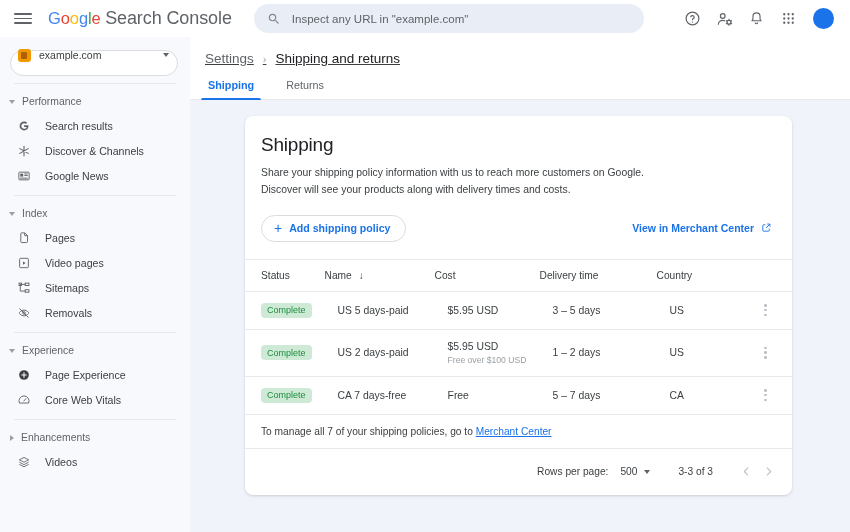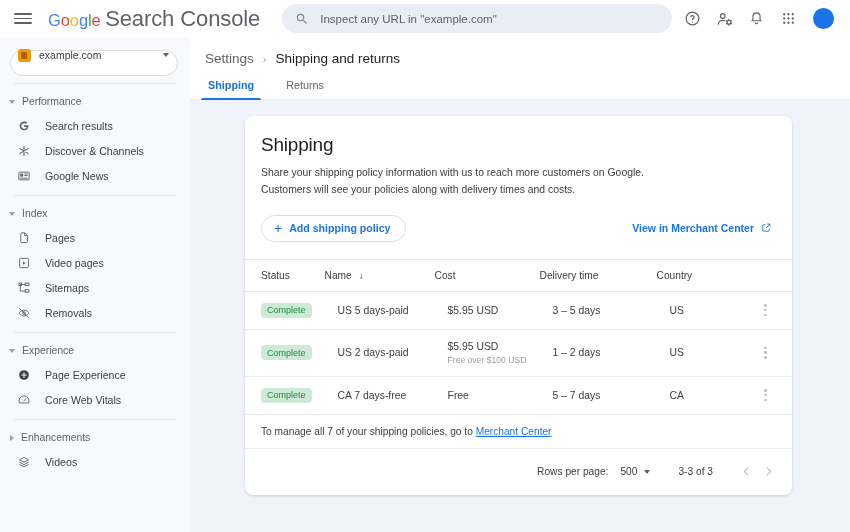--- a/index.html
+++ b/index.html
@@ -18,21 +18,21 @@
     display: flex; align-items: center;
     background: #fff;
     padding: 0 10px 0 12px;
     position: relative; z-index: 5;
   }
   .hamburger { width: 22px; height: 22px; display:flex; flex-direction:column; justify-content:center; gap:3px; cursor:pointer; padding: 0 2px;}
   .hamburger span { display:block; height:1.5px; background:#5f6368; border-radius:1px; }
   .brand { display:flex; align-items:baseline; margin-left: 14px; font-size: 16.5px; letter-spacing: -0.1px; white-space: nowrap; }
   .brand .gl { font-size: 16.5px; font-weight: 400; }
   .gl .b1{color:#4285f4}.gl .r1{color:#ea4335}.gl .y1{color:#fbbc05}.gl .b2{color:#4285f4}.gl .g1{color:#34a853}.gl .r2{color:#ea4335}
-  .brand .sc { color:#5f6368; margin-left: 4.5px; font-size:22px; }
+  .brand .sc { color:#5f6368; margin-left: 4.5px; font-size:18px; }
 
   .searchwrap { margin-left: 22px; flex: 0 0 auto; width: 390px; }
   .searchbox {
     height: 29px; background:#e9eef6; border-radius: 15px;
     display:flex; align-items:center; padding: 0 13px; cursor: text;
   }
   .searchbox .si { width: 14px; height: 14px; flex:0 0 14px; margin-right: 11px; opacity:.72;}
   .searchbox input {
     border:0; outline:0; background:transparent; width:100%;
     font-family: inherit; font-size: 11.5px; color:#3c4043;
@@ -78,21 +78,21 @@
     color:#5f6368; font-size:10.4px; cursor:pointer;
   }
   .grouphead .tri { width:9px; height:9px; margin-right:6px; display:flex; align-items:center; justify-content:center; }
   .tri.down { border-left:3.5px solid transparent; border-right:3.5px solid transparent; border-top:4px solid #9aa0a6; width:0;height:0; margin-right:7px;}
   .tri.right { border-top:3.5px solid transparent; border-bottom:3.5px solid transparent; border-left:4px solid #9aa0a6; width:0;height:0; margin-right:7px; margin-left:1px;}
   .divider { height:1px; background:#e4e7ee; margin: 7px 14px 6px 14px; }
 
   
   .main { flex:1; min-width:0; background:#fff; display:flex; flex-direction:column; }
   .mainhead { padding: 14px 0 0 0; background:#fff; }
-  .breadcrumb { display:flex; align-items:center; padding-left: 15px; font-size:13.5px; color:#3c4043; }
+  .breadcrumb { display:flex; align-items:center; padding-left: 15px; font-size:13.5px; color:#3c4043;text-decoration:underline; }
   .bc-link { color:#5f6368; cursor:pointer; }
   .bc-sep { margin: 0 9px; color:#9aa0a6; font-size:11px; }
   .bc-cur { color:#202124; }
   .tabs { display:flex; padding-left: 15px; margin-top: 13px; border-bottom: 1px solid #e8eaed; }
   .tab { font-size:10.8px; color:#5f6368; padding: 0 3px 8px 3px; margin-right: 26px; cursor:pointer; position:relative; }
   .tab.active { color:#1a73e8; font-weight:600; }
   .tab.active::after { content:""; position:absolute; left:-4px; right:-4px; bottom:-1px; height:2.5px; background:#1a73e8; border-radius:2px 2px 0 0;}
 
   .content { flex:1; background:#f0f3f9; padding: 16px 58px 0 55px; overflow:hidden; }
   .card { background:#fff; border-radius: 8px; box-shadow: 0 1px 2px rgba(60,64,67,.12), 0 1px 3px 1px rgba(60,64,67,.05); overflow:hidden; }
@@ -353,21 +353,21 @@
           <div class="tab">Returns</div>
         </div>
       </div>
 
       <div class="content">
         <div class="card">
           <div class="cardpad">
             <div class="cardtitle">Shipping</div>
             <div class="carddesc">
               <div>Share your shipping policy information with us to reach more customers on Google.</div>
-              <div>Customers will see your policies along with delivery times and costs.</div>
+              <div>Discover will see your products along with delivery times and costs.</div>
             </div>
             <div class="cardactions">
               <button class="btn-outline">
                 <span class="plus">+</span>
                 <span>Add shipping policy</span>
               </button>
               <div class="linkright">
                 <span>View in Merchant Center</span>
                 <span>
                   <svg viewBox="0 0 24 24" width="11" height="11" fill="none" stroke="#1a73e8" stroke-width="2">

